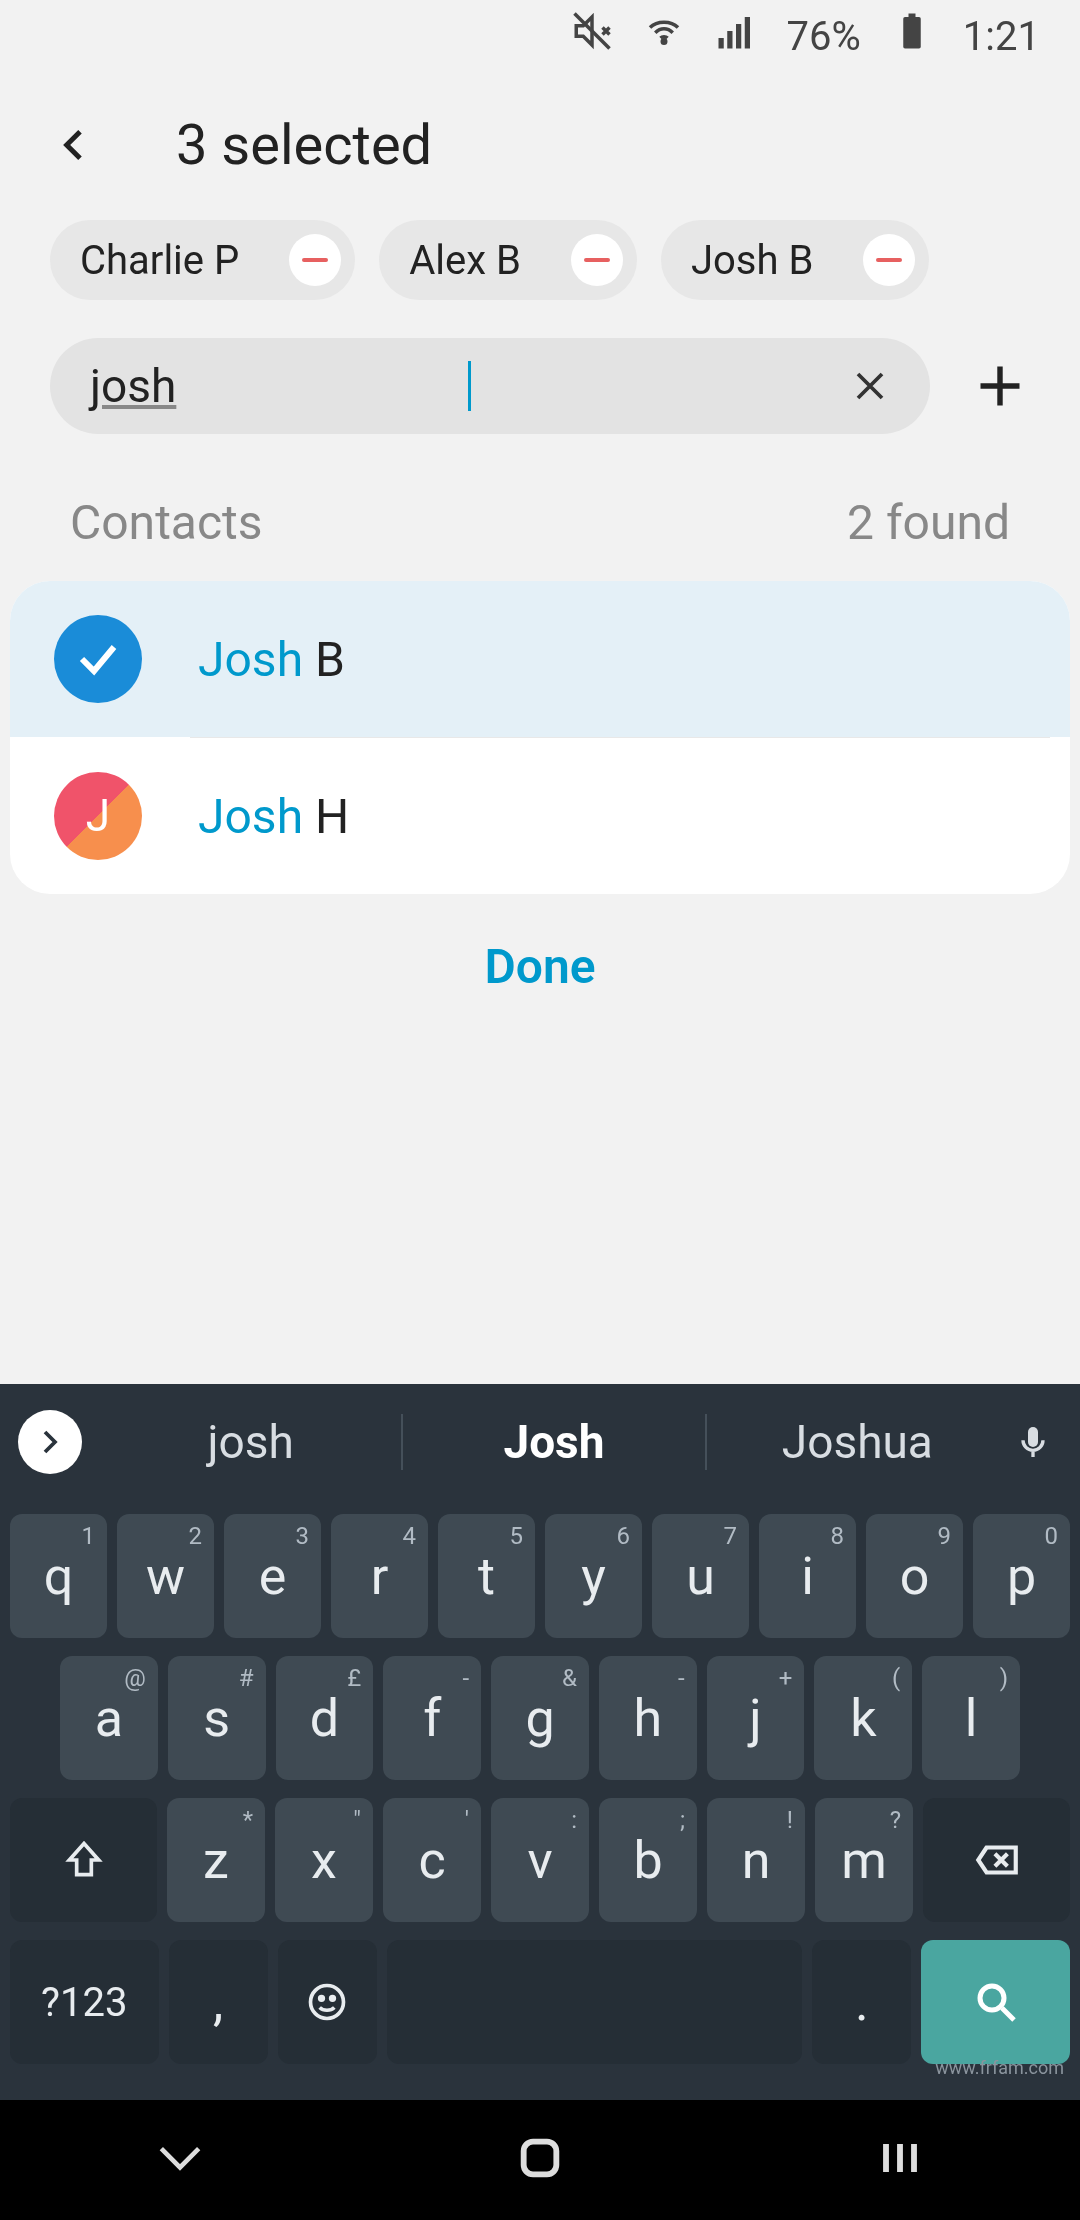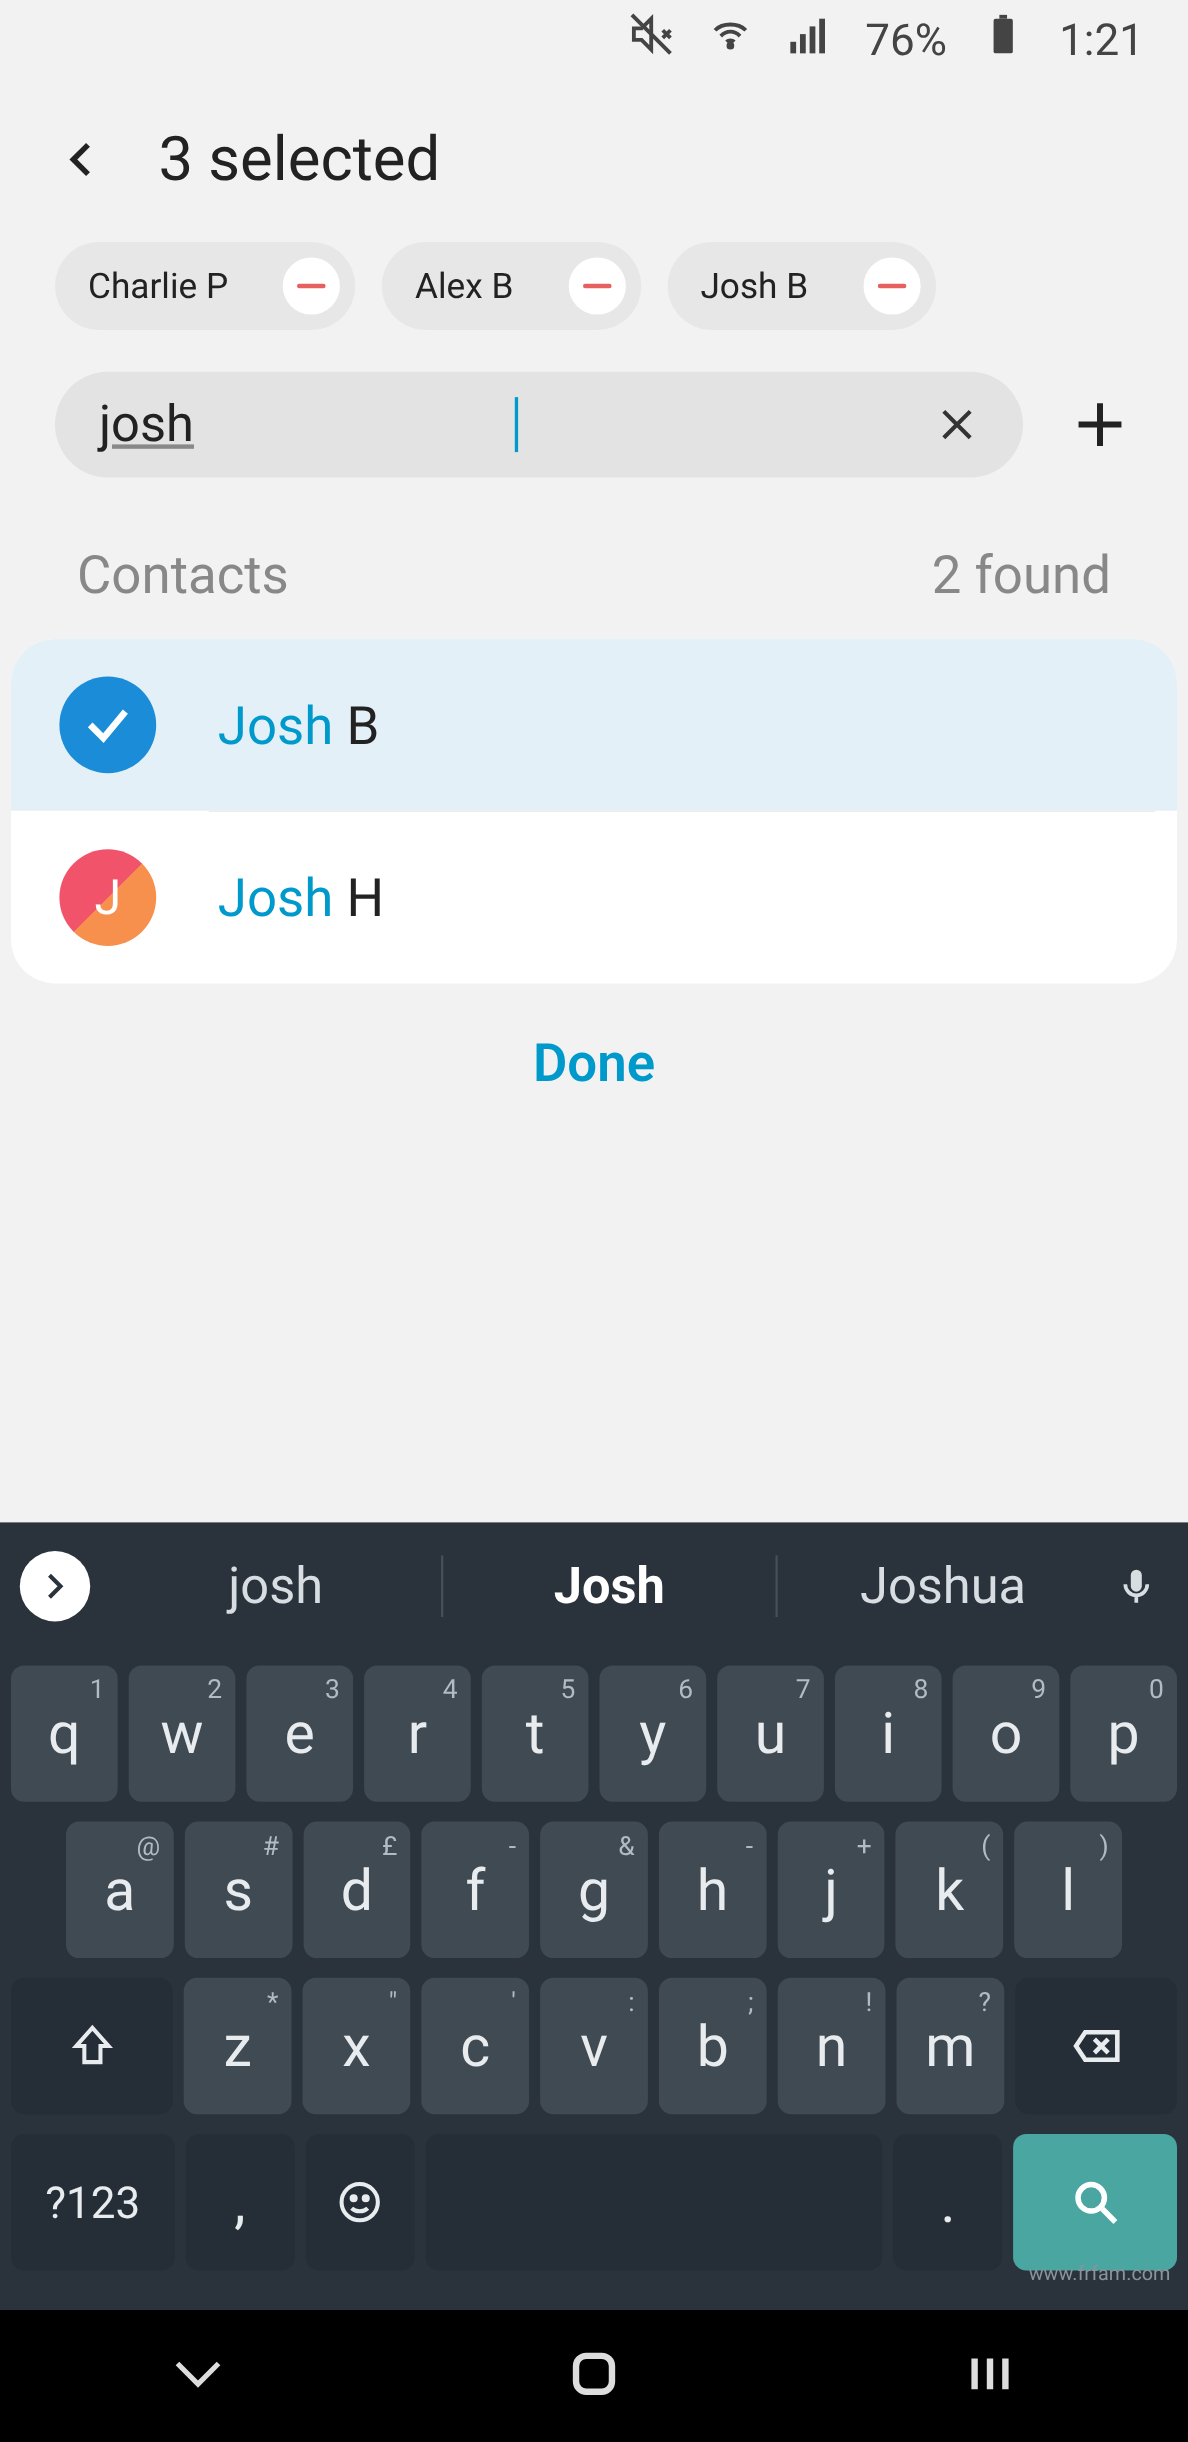--- a/index.html
+++ b/index.html
@@ -1,27 +1,27 @@
 <!DOCTYPE html>
 <html><head>
 <meta charset="utf-8">
 <style>
   * { box-sizing: border-box; margin: 0; padding: 0; }
   html, body { width: 1080px; height: 2220px; font-family: -apple-system, Roboto, sans-serif; background: #f2f2f2; overflow: hidden; }
   
   .status-bar { height: 72px; display: flex; justify-content: flex-end; align-items: center; padding-right: 40px; gap: 30px; font-size: 40px; color: #444; }
   .status-bar svg { width: 42px; height: 42px; }
   
-  .header { display: flex; align-items: center; padding: 40px 50px 30px; gap: 44px; }
+  .header { display: flex; align-items: center; padding: 40px 50px 30px; gap: 76px; }
   .back-btn { width: 50px; height: 50px; display: flex; align-items: center; justify-content: center; }
   .header-title { font-size: 56px; color: #222; font-weight: 400; }
   
   .chips { display: flex; flex-wrap: wrap; gap: 24px; padding: 12px 50px 30px; }
   .chip { display: flex; align-items: center; background: #e7e7e7; border-radius: 50px; padding: 14px 14px 14px 30px; gap: 50px; }
-  .chip-label { font-size: 32px; color: #222; }
+  .chip-label { font-size: 40px; color: #222; }
   .chip-remove { width: 52px; height: 52px; border-radius: 50%; background: #fff; display: flex; align-items: center; justify-content: center; }
   .chip-remove-line { width: 26px; height: 4px; background: #e76060; border-radius: 2px; }
   
   .search-row { display: flex; align-items: center; padding: 0 50px; gap: 40px; margin-top: 8px; }
   .search-pill { flex: 1; background: #e3e3e3; border-radius: 60px; display: flex; align-items: center; padding: 0 40px; height: 96px; }
   .search-input { flex: 1; border: none; background: none; font-size: 46px; outline: none; color: #222; text-decoration: underline; text-decoration-color: #888; }
   .search-cursor { width: 3px; height: 50px; background: #0099cc; margin-left: -2px; }
   .clear-x { width: 40px; height: 40px; display:flex; align-items:center; justify-content:center; }
   .add-btn { width: 60px; height: 60px; display:flex; align-items:center; justify-content:center; }
   

